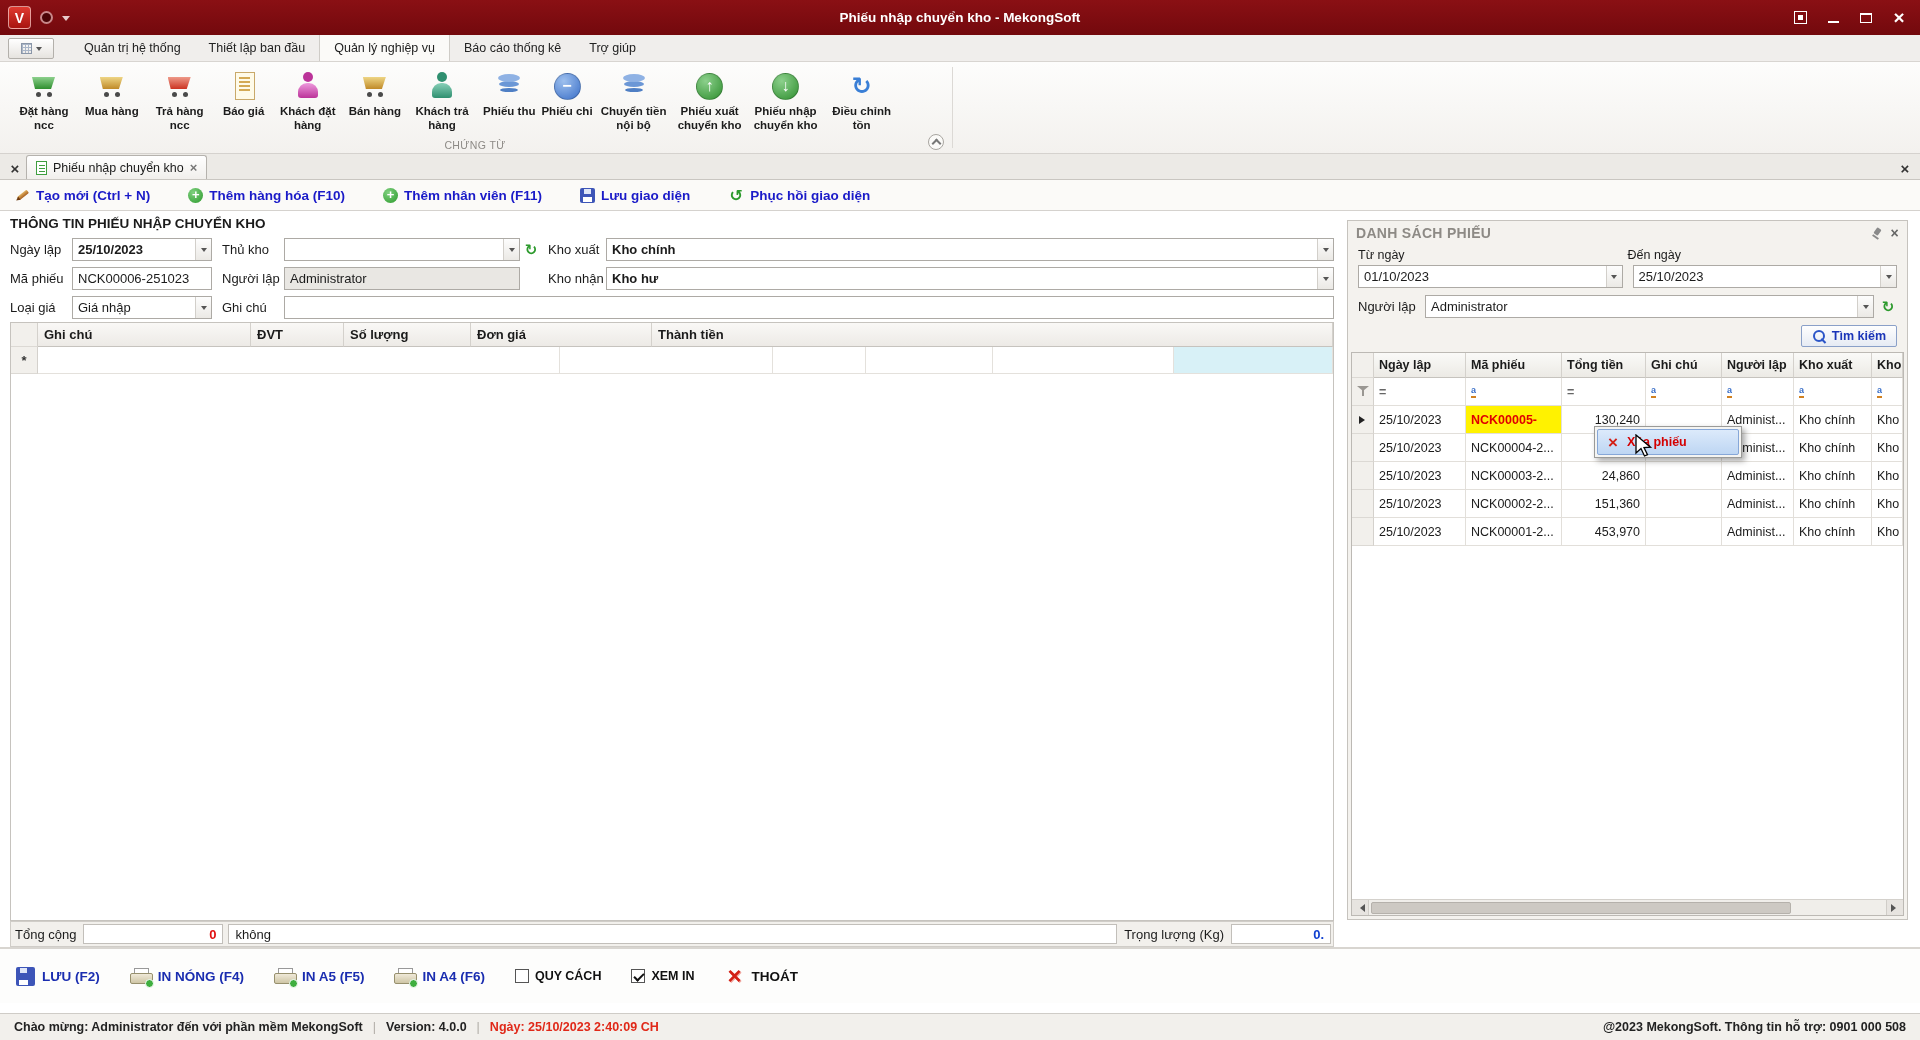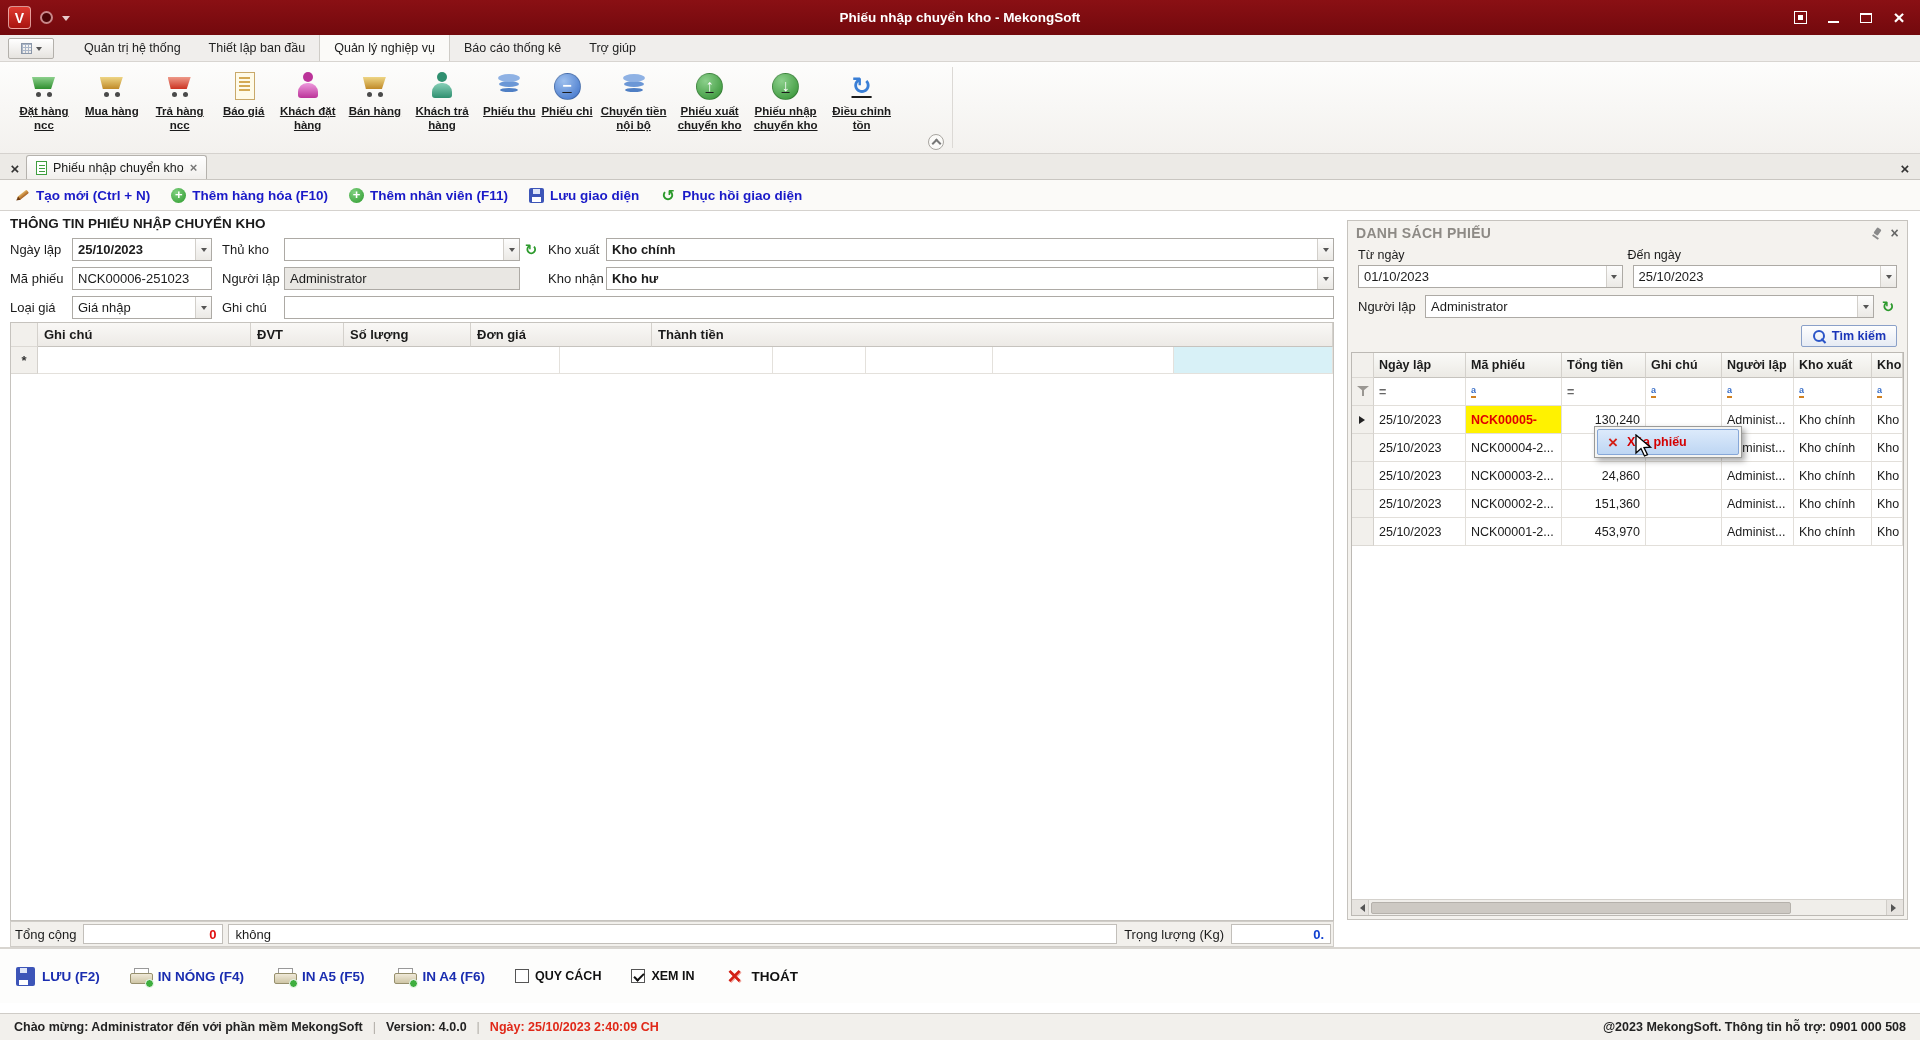--- a/index.html
+++ b/index.html
@@ -23,21 +23,21 @@
 
   
   .ribbon-tabs{height:27px;background:#f0eeec;display:flex;align-items:flex-end;padding:0 8px;border-bottom:1px solid #d8d5d1;}
   .rt-launcher{width:46px;height:21px;background:linear-gradient(#fff,#e6e3df);border:1px solid #b3b0ab;border-radius:2px;margin:0 16px 2px 0;display:flex;align-items:center;justify-content:center;gap:4px;cursor:pointer;}
   .grid-glyph{width:11px;height:11px;border:1px solid #8a96a8;background:linear-gradient(#aab6c8 1px,transparent 1px),linear-gradient(90deg,#aab6c8 1px,transparent 1px);background-size:3px 3px;}
   .dd-caret{width:0;height:0;border:3.5px solid transparent;border-top:4.5px solid #555;margin-top:4px;}
   .rt-tab{padding:22px 14px 6px;font-size:12.5px;color:#222;cursor:pointer;white-space:nowrap;}
   .rt-tab.active{background:#fbfaf8;border:1px solid #cfccc7;border-bottom:none;border-radius:3px 3px 0 0;}
 
   
-  .toolbar{height:92px;background:linear-gradient(#fdfdfc,#f3f1ee);border-bottom:1px solid #d5d2ce;position:relative;text-decoration:underline;}
+  .toolbar{height:92px;background:linear-gradient(#fdfdfc,#f3f1ee);border-bottom:1px solid #d5d2ce;position:relative;}
   .tb-items{display:flex;align-items:flex-start;padding:5px 0 0 6px;width:950px;}
   .tool{min-width:52px;max-width:76px;padding:2px 3px;display:flex;flex-direction:column;align-items:center;gap:2px;cursor:pointer;}
   .tlabel{font-size:11.5px;font-weight:bold;color:#1c1c1c;text-align:center;line-height:1.18;}
   .ticon{height:34px;display:flex;align-items:center;justify-content:center;}
   .ic{position:relative;width:32px;height:30px;}
   .ic.cart::before{content:"";position:absolute;left:4px;top:6px;width:23px;height:12px;background:linear-gradient(var(--c2),var(--c1));clip-path:polygon(0 0,100% 0,83% 100%,13% 100%);}
   .ic.cart::after{content:"";position:absolute;left:8px;top:21px;width:5px;height:5px;border-radius:50%;background:#4a4a4a;box-shadow:11px 0 0 #4a4a4a;}
   .ic.person::before{content:"";position:absolute;left:11px;top:1px;width:10px;height:10px;border-radius:50%;background:var(--c1);}
   .ic.person::after{content:"";position:absolute;left:6px;top:12px;width:20px;height:15px;border-radius:9px 9px 3px 3px;background:linear-gradient(var(--c2),var(--c1));}
   .ic.doc::before{content:"";position:absolute;left:7px;top:1px;width:18px;height:26px;background:#fffbe9;border:1px solid #c9a96a;}
@@ -65,21 +65,21 @@
   .x-flat{width:22px;height:22px;display:flex;align-items:center;justify-content:center;color:#333;cursor:pointer;}
   .x-flat::after{content:"×";font-size:15px;font-weight:bold;}
   .doc-tab{height:24px;display:flex;align-items:center;gap:6px;background:linear-gradient(#fff,#f1efec);border:1px solid #b5b2ad;border-bottom:none;border-radius:3px 3px 0 0;padding:0 9px;font-size:12.5px;cursor:pointer;}
   .doc-icon{width:11px;height:14px;background:#fff;border:1px solid #3f9e3f;position:relative;}
   .doc-icon::after{content:"";position:absolute;left:2px;top:3px;width:6px;height:1.5px;background:#3f9e3f;box-shadow:0 3px 0 #3f9e3f,0 6px 0 #3f9e3f;}
   .tab-x{color:#777;cursor:pointer;}
   .tab-x::after{content:"×";font-size:13px;font-weight:bold;}
   .dt-right{margin-left:auto;}
 
   
-  .action-row{height:31px;background:#fbfaf8;border-bottom:1px solid #d5d2ce;display:flex;align-items:center;padding:0 14px;gap:21px;}
+  .action-row{height:31px;background:#fbfaf8;border-bottom:1px solid #d5d2ce;display:flex;align-items:center;padding:0 14px;gap:38px;}
   .act{display:flex;align-items:center;gap:6px;font-weight:bold;color:#1a1ac8;font-size:13.5px;cursor:pointer;white-space:nowrap;}
   .icon-pencil{width:16px;height:16px;position:relative;}
   .icon-pencil::before{content:"";position:absolute;left:3px;top:6px;width:12px;height:4px;background:linear-gradient(#e0b060,#a86020);transform:rotate(-38deg);border-radius:1px;}
   .icon-pencil::after{content:"";position:absolute;left:0;top:11px;border:2.5px solid transparent;border-right:4.5px solid #6d3a10;transform:rotate(-38deg);}
   .icon-plus{width:15px;height:15px;border-radius:50%;background:radial-gradient(circle at 35% 30%,#7fd07f,#2c9a2c);color:#fff;display:flex;align-items:center;justify-content:center;font-weight:bold;font-size:13px;}
   .icon-plus::after{content:"+";margin-top:-1px;}
   .icon-floppy{width:15px;height:15px;background:#3d55b8;border-radius:2px;position:relative;}
   .icon-floppy::before{content:"";position:absolute;left:4px;top:1px;width:7px;height:5px;background:#dfe6f8;}
   .icon-floppy::after{content:"";position:absolute;left:3px;bottom:1px;width:9px;height:5px;background:#fff;}
   .icon-undo{width:16px;height:16px;display:flex;align-items:center;justify-content:center;}
@@ -316,20 +316,21 @@
         </div>
         <div class="tlabel">Phiếu nhập chuyển kho</div>
       </div>
     <div class="tool">
         <div class="ticon">
           <div class="ic cycle"></div>
         </div>
         <div class="tlabel">Điều chỉnh tồn</div>
       </div>
   </div>
+  <div class="tb-group-label">CHỨNG TỪ</div>
   <div class="tb-collapse"></div>
   <div class="tb-sep"></div>
 </div>
 
 <div class="doc-tabbar">
   <div class="x-flat"></div>
   <div class="doc-tab">
     <span class="doc-icon"></span>
     <span>Phiếu nhập chuyển kho</span>
     <span class="tab-x"></span>

